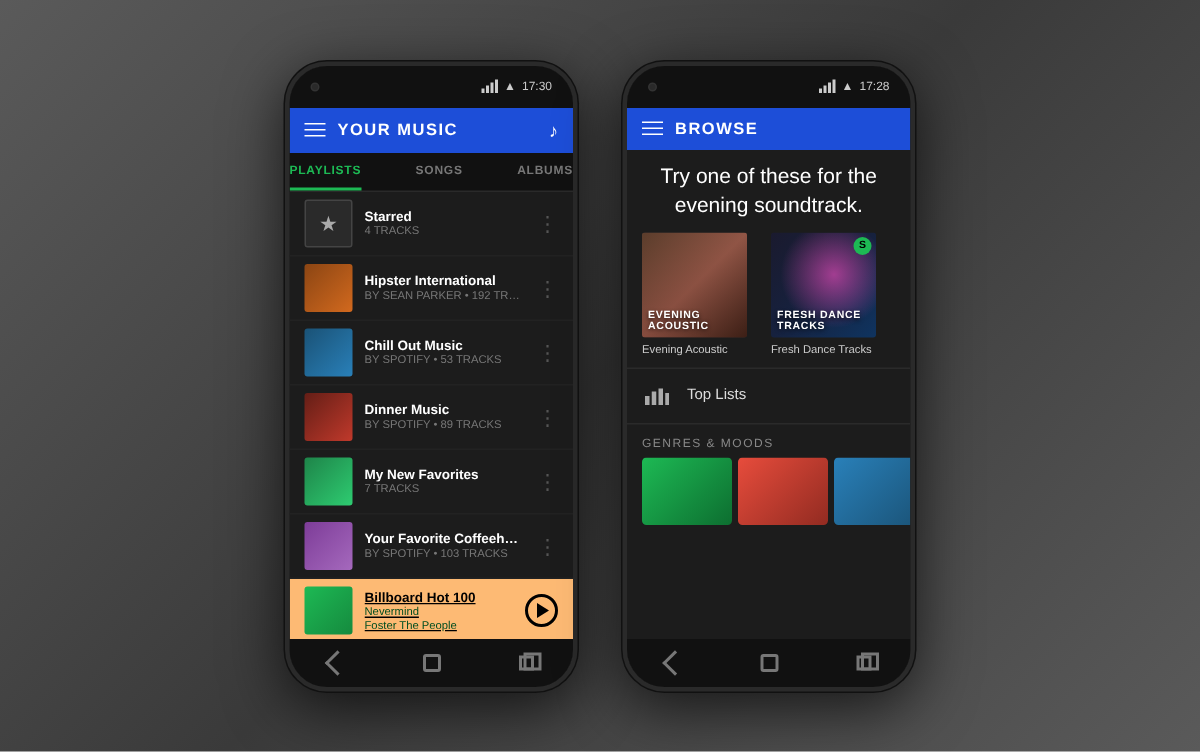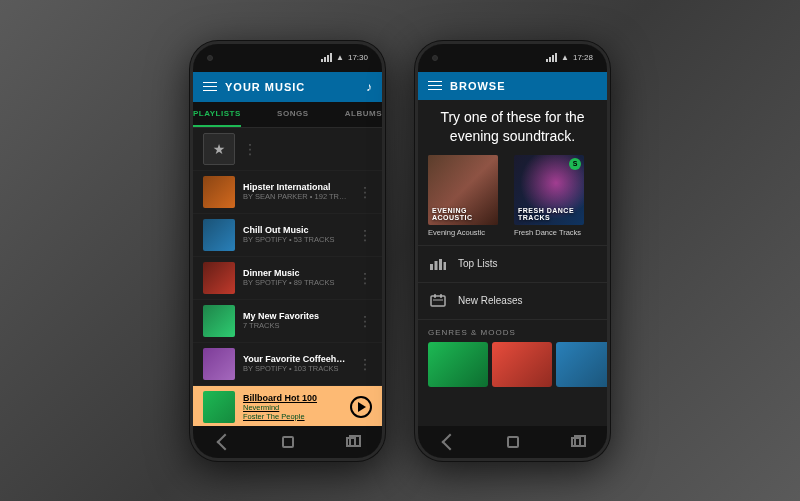--- a/index.html
+++ b/index.html
@@ -68,21 +68,21 @@
 
     .phone-screen {
       flex: 1;
       background: #1c1c1c;
       display: flex;
       flex-direction: column;
       overflow: hidden;
     }
 
     .app-header {
-      background: #0369a1;
+      background: #1d4ed8;
       padding: 8px 10px;
       display: flex;
       align-items: center;
       gap: 8px;
       flex-shrink: 0;
     }
 
     .hamburger-icon {
       display: flex;
       flex-direction: column;
@@ -477,20 +477,24 @@
       <div class="tab-item">SONGS</div>
       <div class="tab-item">ALBUMS</div>
     </div>
 
     <div class="playlist-list">
 
       <div class="playlist-item">
         <div class="playlist-thumb thumb-starred">
           <span class="star-icon">★</span>
         </div>
+        <div class="playlist-info">
+          <div class="playlist-title">Starred</div>
+          <div class="playlist-sub">4 TRACKS</div>
+        </div>
         <div class="playlist-more">⋮</div>
       </div>
 
       <div class="playlist-item">
         <div class="playlist-thumb thumb-1"></div>
         <div class="playlist-info">
           <div class="playlist-title">Hipster International</div>
           <div class="playlist-sub">BY SEAN PARKER • 192 TRACKS</div>
         </div>
         <div class="playlist-more">⋮</div>
@@ -624,31 +628,20 @@
           <svg width="16" height="12" viewBox="0 0 16 12">
             <rect x="0" y="6" width="3" height="6" fill="#aaa"></rect>
             <rect x="4.5" y="3" width="3" height="9" fill="#aaa"></rect>
             <rect x="9" y="1" width="3" height="11" fill="#aaa"></rect>
             <rect x="13.5" y="4" width="2.5" height="8" fill="#aaa"></rect>
           </svg>
         </div>
         <span class="section-label">Top Lists</span>
       </div>
 
-      <div class="browse-section-item">
-        <div class="section-icon">
-          <svg width="16" height="14" viewBox="0 0 16 14">
-            <rect x="1" y="2" width="14" height="10" rx="1" fill="none" stroke="#aaa" stroke-width="1.5"></rect>
-            <rect x="4" y="0" width="2" height="4" rx="1" fill="#aaa"></rect>
-            <rect x="10" y="0" width="2" height="4" rx="1" fill="#aaa"></rect>
-            <line x1="3" y1="6" x2="13" y2="6" stroke="#aaa" stroke-width="1"></line>
-          </svg>
-        </div>
-        <span class="section-label">New Releases</span>
-      </div>
     </div>
 
     <div>
       <div class="genres-header">GENRES &amp; MOODS</div>
       <div class="genres-grid">
         <div class="genre-tile genre-1"></div>
         <div class="genre-tile genre-2"></div>
         <div class="genre-tile genre-3"></div>
       </div>
     </div>

